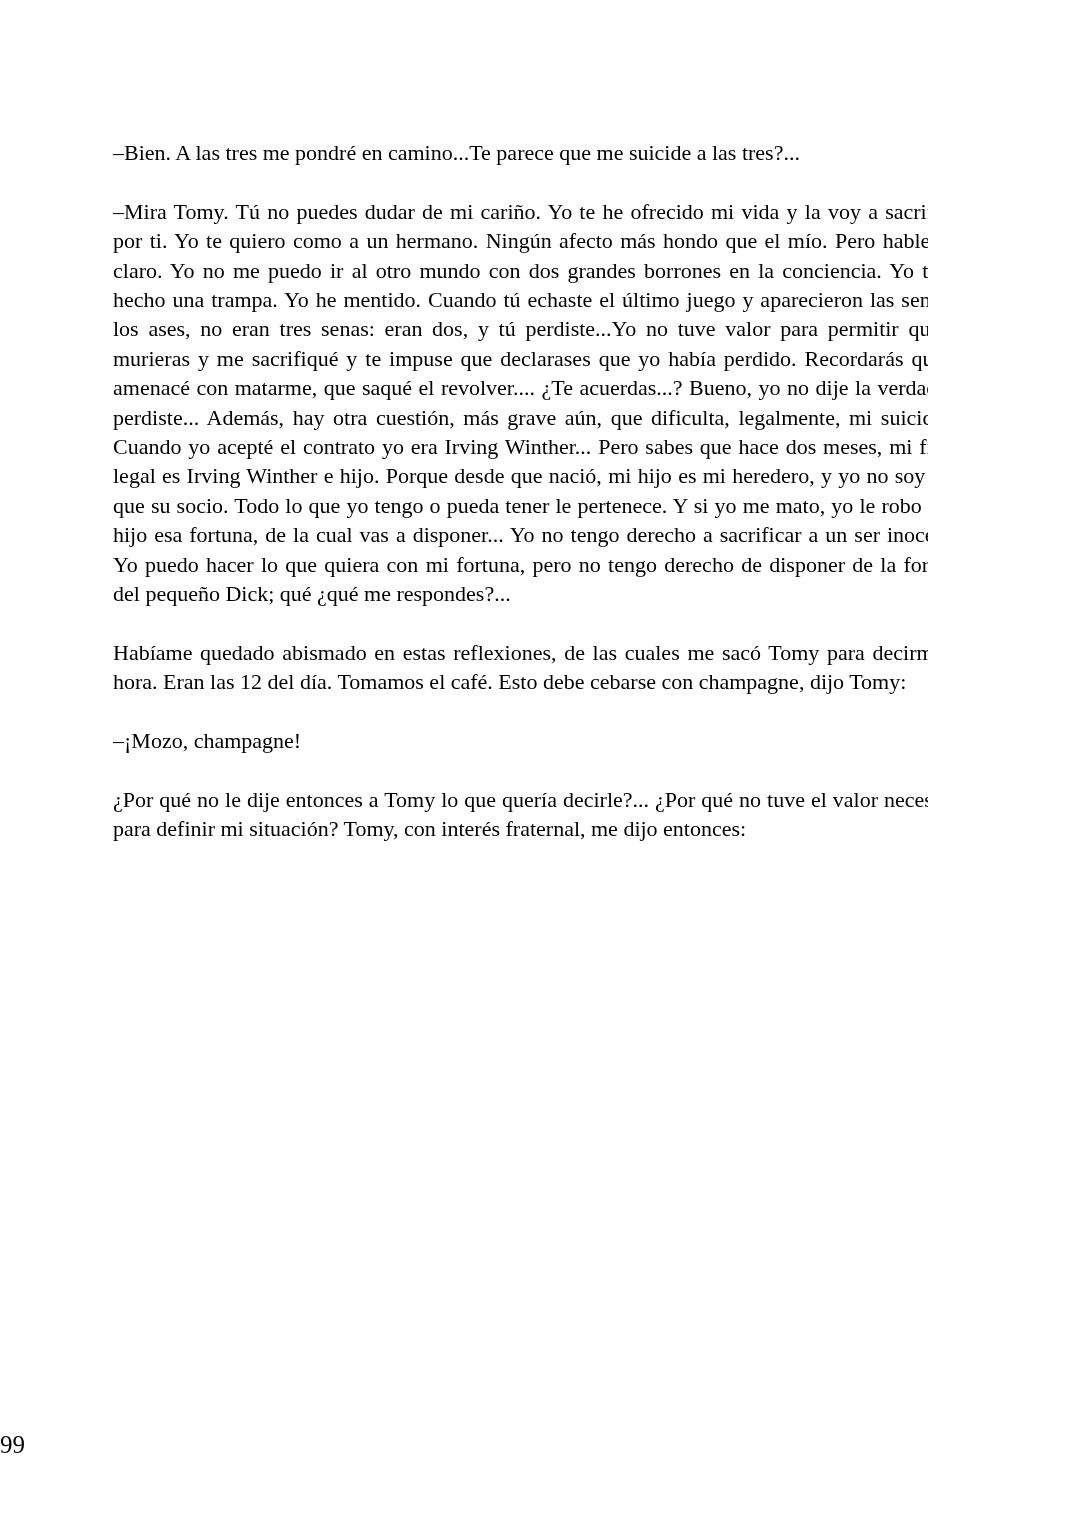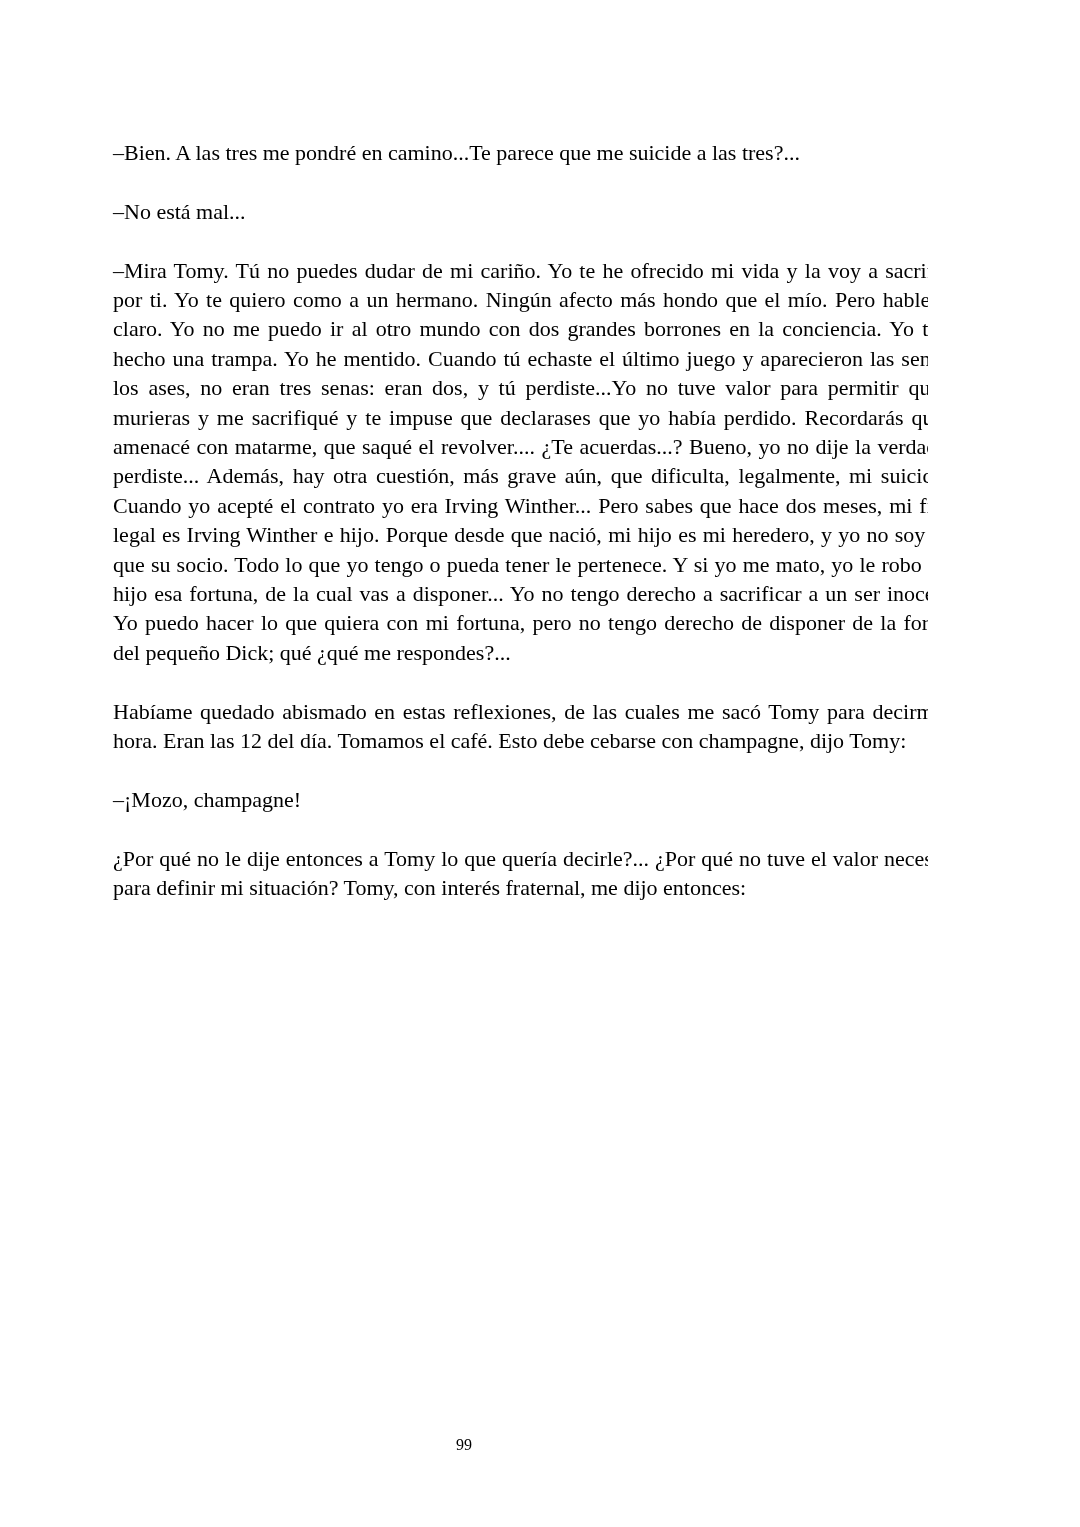--- a/index.html
+++ b/index.html
@@ -26,31 +26,30 @@
     text-align: justify;
   }
   .text-body p {
     margin: 0 0 29.4px 0;
   }
   .page-number {
     position: absolute;
     top: 1430px;
     left: 0;
     width: 100%;
-    text-align: center;
-    font-size: 16px;
+    text-align: left;
+    font-size: 25px;
     line-height: 29.4px;
   }
 </style>
 </head>
 <body>
 
 <div class="page">
   <div class="text-body">
     <p>–Bien. A las tres me pondré en camino...Te parece que me suicide a las tres?...</p>
-    <p>–No está mal...</p>
     <p>–Mira Tomy. Tú no puedes dudar de mi cariño. Yo te he ofrecido mi vida y la voy a sacrificar por ti. Yo te quiero como a un hermano. Ningún afecto más hondo que el mío. Pero hablemos claro. Yo no me puedo ir al otro mundo con dos grandes borrones en la conciencia. Yo te he hecho una trampa. Yo he mentido. Cuando tú echaste el último juego y aparecieron las senas y los ases, no eran tres senas: eran dos, y tú perdiste...Yo no tuve valor para permitir que tú murieras y me sacrifiqué y te impuse que declarases que yo había perdido. Recordarás que te amenacé con matarme, que saqué el revolver.... ¿Te acuerdas...? Bueno, yo no dije la verdad; tú perdiste... Además, hay otra cuestión, más grave aún, que dificulta, legalmente, mi suicidio... Cuando yo acepté el contrato yo era Irving Winther... Pero sabes que hace dos meses, mi firma legal es Irving Winther e hijo. Porque desde que nació, mi hijo es mi heredero, y yo no soy más que su socio. Todo lo que yo tengo o pueda tener le pertenece. Y si yo me mato, yo le robo a mi hijo esa fortuna, de la cual vas a disponer... Yo no tengo derecho a sacrificar a un ser inocente. Yo puedo hacer lo que quiera con mi fortuna, pero no tengo derecho de disponer de la fortuna del pequeño Dick; qué ¿qué me respondes?...</p>
     <p>Habíame quedado abismado en estas reflexiones, de las cuales me sacó Tomy para decirme la hora. Eran las 12 del día. Tomamos el café. Esto debe cebarse con champagne, dijo Tomy:</p>
     <p>–¡Mozo, champagne!</p>
     <p>¿Por qué no le dije entonces a Tomy lo que quería decirle?... ¿Por qué no tuve el valor necesario para definir mi situación? Tomy, con interés fraternal, me dijo entonces:</p>
   </div>
   <div class="page-number">99</div>
 </div>
 
 </body></html>

